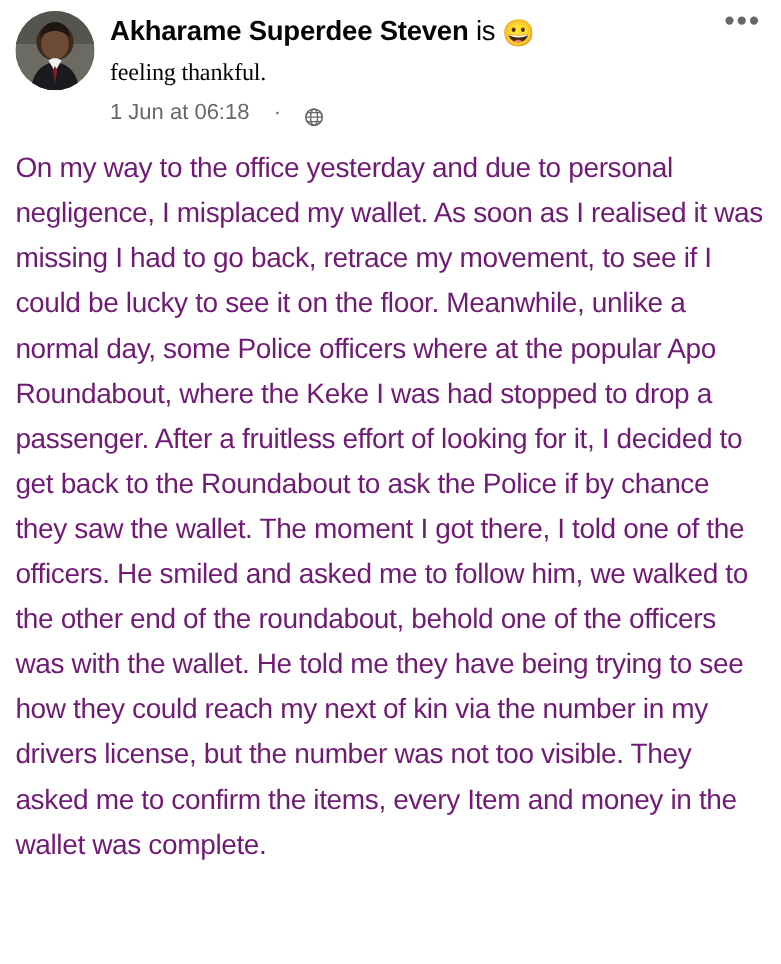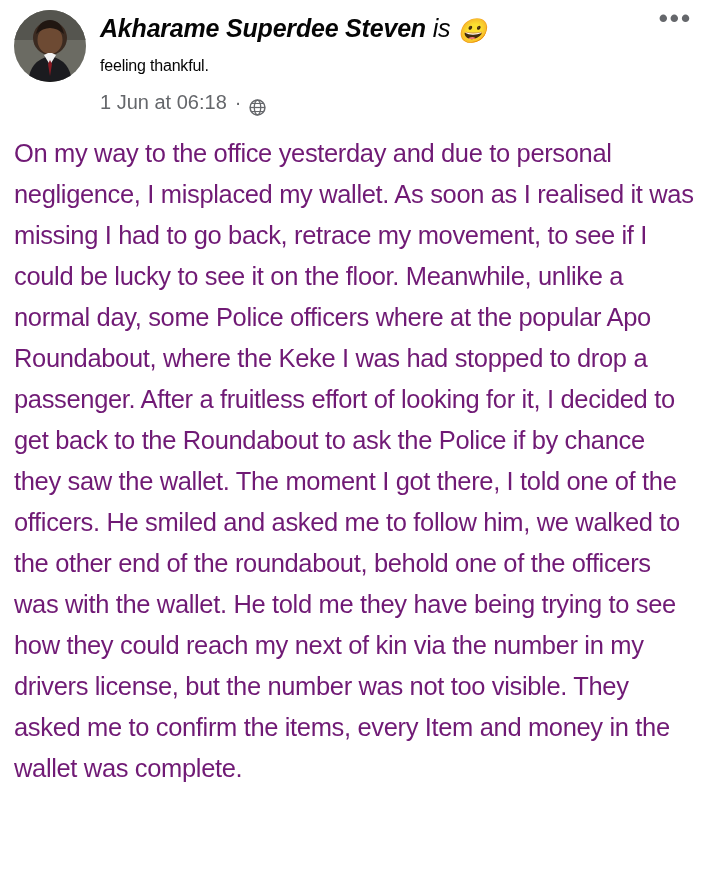--- a/index.html
+++ b/index.html
@@ -43,47 +43,47 @@
     flex: 1 1 auto;
     min-width: 0;
     padding-top: 2px;
   }
   .name-line {
     font-size: 25px;
     line-height: 36px;
     font-weight: 400;
     color: #050505;
     letter-spacing: -0.2px;
-    font-style: italic;
   }
   .author {
     font-weight: bold;
     color: #050505;
   }
   .feeling-word {
     color: #050505;
   }
   .emoji {
     font-size: 24px;
     vertical-align: -2px;
   }
   .feeling-line {
-    font-size: 16px;
+    font-size: 22px;
     line-height: 34px;
     color: #050505;
     letter-spacing: -0.2px;
+    font-family: Liberation Serif, serif;
   }
   .meta-line {
     margin-top: 6px;
     font-size: 20px;
     line-height: 26px;
     color: #65676b;
     display: flex;
     align-items: center;
-    gap: 8px;
+    gap: 22px;
   }
   .meta-sep {
     color: #65676b;
     font-size: 20px;
   }
   .globe-icon {
     display: inline-block;
     width: 17px;
     height: 17px;
     position: relative;

